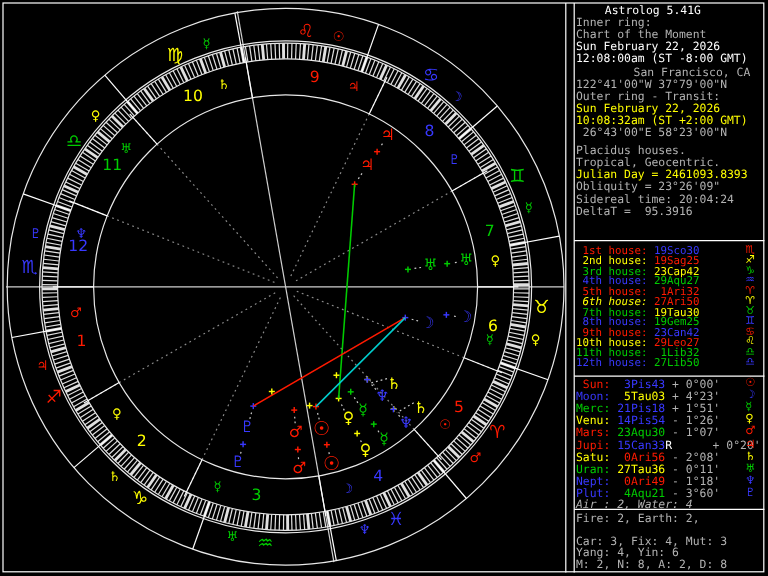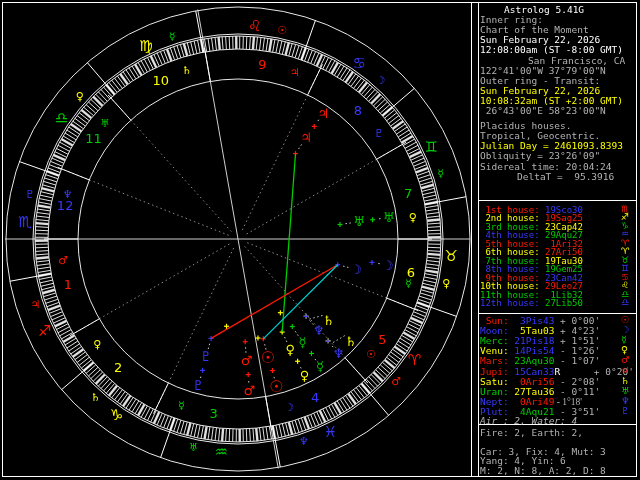--- a/index.html
+++ b/index.html
@@ -569,47 +569,47 @@
       <div class="prow " style="top: 65.6px;"><span style="color: rgb(178, 178, 178);">122°41'00"W 37°79'00"N</span></div>
       <div class="prow " style="top: 75.7px;"><span style="color: rgb(178, 178, 178);">Outer ring - Transit:</span></div>
       <div class="prow " style="top: 85.8px;"><span style="color: rgb(255, 255, 0);">Sun February 22, 2026</span></div>
       <div class="prow " style="top: 95.9px;"><span style="color: rgb(255, 255, 0);">10:08:32am (ST +2:00 GMT)</span></div>
       <div class="prow " style="top: 106px;"><span style="color: rgb(178, 178, 178);"> 26°43'00"E 58°23'00"N</span></div>
       <div class="prow " style="top: 121.1px;"><span style="color: rgb(178, 178, 178);">Placidus houses.</span></div>
       <div class="prow " style="top: 131.2px;"><span style="color: rgb(178, 178, 178);">Tropical, Geocentric.</span></div>
       <div class="prow " style="top: 141.3px;"><span style="color: rgb(255, 255, 0);">Julian Day = 2461093.8393</span></div>
       <div class="prow " style="top: 151.4px;"><span style="color: rgb(178, 178, 178);">Obliquity = 23°26'09"</span></div>
       <div class="prow " style="top: 161.5px;"><span style="color: rgb(178, 178, 178);">Sidereal time: 20:04:24</span></div>
-      <div class="prow " style="top: 171.6px;"><span style="color: rgb(178, 178, 178); padding-left: 37px;">DeltaT =  95.3916</span></div>
+      <div class="prow " style="top: 171.6px;"><span style="color: rgb(178, 178, 178);">DeltaT =  95.3916</span></div>
     </div>
   <div id="houses-table">
       <div class="prow hrow" style="top: 206px;"><span style="color: rgb(255, 26, 0);"> 1st house: </span><span style="color: rgb(56, 56, 255);">19Sco30</span><span class="glyphcol" style="color: rgb(255, 26, 0);">♏</span></div>
       <div class="prow hrow" style="top: 214.45px;"><span style="color: rgb(255, 255, 0);"> 2nd house: </span><span style="color: rgb(255, 26, 0);">19Sag25</span><span class="glyphcol" style="color: rgb(255, 255, 0);">♐</span></div>
       <div class="prow hrow" style="top: 222.9px;"><span style="color: rgb(0, 204, 0);"> 3rd house: </span><span style="color: rgb(255, 255, 0);">23Cap42</span><span class="glyphcol" style="color: rgb(0, 204, 0);">♑</span></div>
       <div class="prow hrow" style="top: 231.35px;"><span style="color: rgb(56, 56, 255);"> 4th house: </span><span style="color: rgb(0, 204, 0);">29Aqu27</span><span class="glyphcol" style="color: rgb(56, 56, 255);">♒</span></div>
       <div class="prow hrow" style="top: 239.8px;"><span style="color: rgb(255, 26, 0);"> 5th house: </span><span style="color: rgb(255, 26, 0);"> 1Ari32</span><span class="glyphcol" style="color: rgb(255, 26, 0);">♈</span></div>
-      <div class="prow hrow" style="top: 248.25px;"><span style="color: rgb(255, 255, 0);"> 6th house: </span><span style="color: rgb(255, 26, 0);">27Ari50</span><span class="glyphcol" style="color: rgb(255, 255, 0);">♈</span></div>
+      <div class="prow hrow" style="top: 248.25px;"><span style="color: rgb(255, 255, 0); font-style: italic;"> 6th house: </span><span style="color: rgb(255, 26, 0);">27Ari50</span><span class="glyphcol" style="color: rgb(255, 255, 0);">♈</span></div>
       <div class="prow hrow" style="top: 256.7px;"><span style="color: rgb(0, 204, 0);"> 7th house: </span><span style="color: rgb(255, 255, 0);">19Tau30</span><span class="glyphcol" style="color: rgb(0, 204, 0);">♉</span></div>
       <div class="prow hrow" style="top: 265.15px;"><span style="color: rgb(56, 56, 255);"> 8th house: </span><span style="color: rgb(0, 204, 0);">19Gem25</span><span class="glyphcol" style="color: rgb(56, 56, 255);">♊</span></div>
       <div class="prow hrow" style="top: 273.6px;"><span style="color: rgb(255, 26, 0);"> 9th house: </span><span style="color: rgb(56, 56, 255);">23Can42</span><span class="glyphcol" style="color: rgb(255, 26, 0);">♋</span></div>
       <div class="prow hrow" style="top: 282.05px;"><span style="color: rgb(255, 255, 0);">10th house: </span><span style="color: rgb(255, 26, 0);">29Leo27</span><span class="glyphcol" style="color: rgb(255, 255, 0);">♌</span></div>
       <div class="prow hrow" style="top: 290.5px;"><span style="color: rgb(0, 204, 0);">11th house: </span><span style="color: rgb(0, 204, 0);"> 1Lib32</span><span class="glyphcol" style="color: rgb(0, 204, 0);">♎</span></div>
       <div class="prow hrow" style="top: 298.95px;"><span style="color: rgb(56, 56, 255);">12th house: </span><span style="color: rgb(0, 204, 0);">27Lib50</span><span class="glyphcol" style="color: rgb(56, 56, 255);">♎</span></div>
     </div>
   <div id="planets-table">
       <div class="prow " style="top: 316px;"><span style="color: rgb(255, 26, 0);"> Sun: </span><span style="color: rgb(56, 56, 255);"> 3Pis43</span><span style="color: rgb(178, 178, 178);"> + 0°00'</span><span class="glyphcol" style="color: rgb(255, 26, 0);">☉</span></div>
       <div class="prow " style="top: 326.1px;"><span style="color: rgb(56, 56, 255);">Moon: </span><span style="color: rgb(255, 255, 0);"> 5Tau03</span><span style="color: rgb(178, 178, 178);"> + 4°23'</span><span class="glyphcol" style="color: rgb(56, 56, 255);">☽</span></div>
       <div class="prow " style="top: 336.2px;"><span style="color: rgb(0, 204, 0);">Merc: </span><span style="color: rgb(56, 56, 255);">21Pis18</span><span style="color: rgb(178, 178, 178);"> + 1°51'</span><span class="glyphcol" style="color: rgb(0, 204, 0);">☿</span></div>
       <div class="prow " style="top: 346.3px;"><span style="color: rgb(255, 255, 0);">Venu: </span><span style="color: rgb(56, 56, 255);">14Pis54</span><span style="color: rgb(178, 178, 178);"> - 1°26'</span><span class="glyphcol" style="color: rgb(255, 255, 0);">♀</span></div>
       <div class="prow " style="top: 356.4px;"><span style="color: rgb(255, 26, 0);">Mars: </span><span style="color: rgb(0, 204, 0);">23Aqu30</span><span style="color: rgb(178, 178, 178);"> - 1°07'</span><span class="glyphcol" style="color: rgb(255, 26, 0);">♂</span></div>
       <div class="prow " style="top: 366.5px;"><span style="color: rgb(255, 26, 0); margin-top: 32px;">Jupi: </span><span style="color: rgb(56, 56, 255);">15Can33</span><span style="color: rgb(255, 255, 255);">R</span><span style="color: rgb(178, 178, 178); margin-left: 28px;"> + 0°20'</span><span class="glyphcol" style="color: rgb(255, 26, 0);">♃</span></div>
       <div class="prow " style="top: 376.6px;"><span style="color: rgb(255, 255, 0);">Satu: </span><span style="color: rgb(255, 26, 0);"> 0Ari56</span><span style="color: rgb(178, 178, 178);"> - 2°08'</span><span class="glyphcol" style="color: rgb(255, 255, 0);">♄</span></div>
       <div class="prow " style="top: 386.7px;"><span style="color: rgb(0, 204, 0);">Uran: </span><span style="color: rgb(255, 255, 0);">27Tau36</span><span style="color: rgb(178, 178, 178);"> - 0°11'</span><span class="glyphcol" style="color: rgb(0, 204, 0);">♅</span></div>
-      <div class="prow " style="top: 396.8px;"><span style="color: rgb(56, 56, 255);">Nept: </span><span style="color: rgb(255, 26, 0);"> 0Ari49</span><span style="color: rgb(178, 178, 178); font-family: Liberation Serif, serif;"> - 1°18'</span><span class="glyphcol" style="color: rgb(56, 56, 255);">♆</span></div>
-      <div class="prow " style="top: 406.9px;"><span style="color: rgb(56, 56, 255);">Plut: </span><span style="color: rgb(0, 204, 0);"> 4Aqu21</span><span style="color: rgb(178, 178, 178);"> - 3°51'</span><span class="glyphcol" style="color: rgb(56, 56, 255);">♇</span></div>
+      <div class="prow " style="top: 396.8px;"><span style="color: rgb(56, 56, 255);">Nept: </span><span style="color: rgb(255, 26, 0);"> 0Ari49</span><span style="color: rgb(178, 178, 178);"> - 1°18'</span><span class="glyphcol" style="color: rgb(56, 56, 255);">♆</span></div>
+      <div class="prow " style="top: 406.9px;"><span style="color: rgb(56, 56, 255);">Plut: </span><span style="color: rgb(0, 204, 0);"> 4Aqu21</span><span style="color: rgb(178, 178, 178);"> - 3°60'</span><span class="glyphcol" style="color: rgb(56, 56, 255);">♇</span></div>
     </div>
   <div id="stats-panel">
       <div class="prow srow" style="top: 428px;"><span style="color: rgb(178, 178, 178);">Fire: 2, Earth: 2,</span></div>
       <div class="prow srow" style="top: 416px; font-style: italic;"><span style="color: rgb(178, 178, 178);">Air : 2, Water: 4</span></div>
       <div class="prow srow" style="top: 446.8px;"><span style="color: rgb(178, 178, 178);">Car: 3, Fix: 4, Mut: 3</span></div>
       <div class="prow srow" style="top: 456.2px;"><span style="color: rgb(178, 178, 178);">Yang: 4, Yin: 6</span></div>
       <div class="prow srow" style="top: 465.6px;"><span style="color: rgb(178, 178, 178);">M: 2, N: 8, A: 2, D: 8</span></div>
     </div>
 </div>
 

